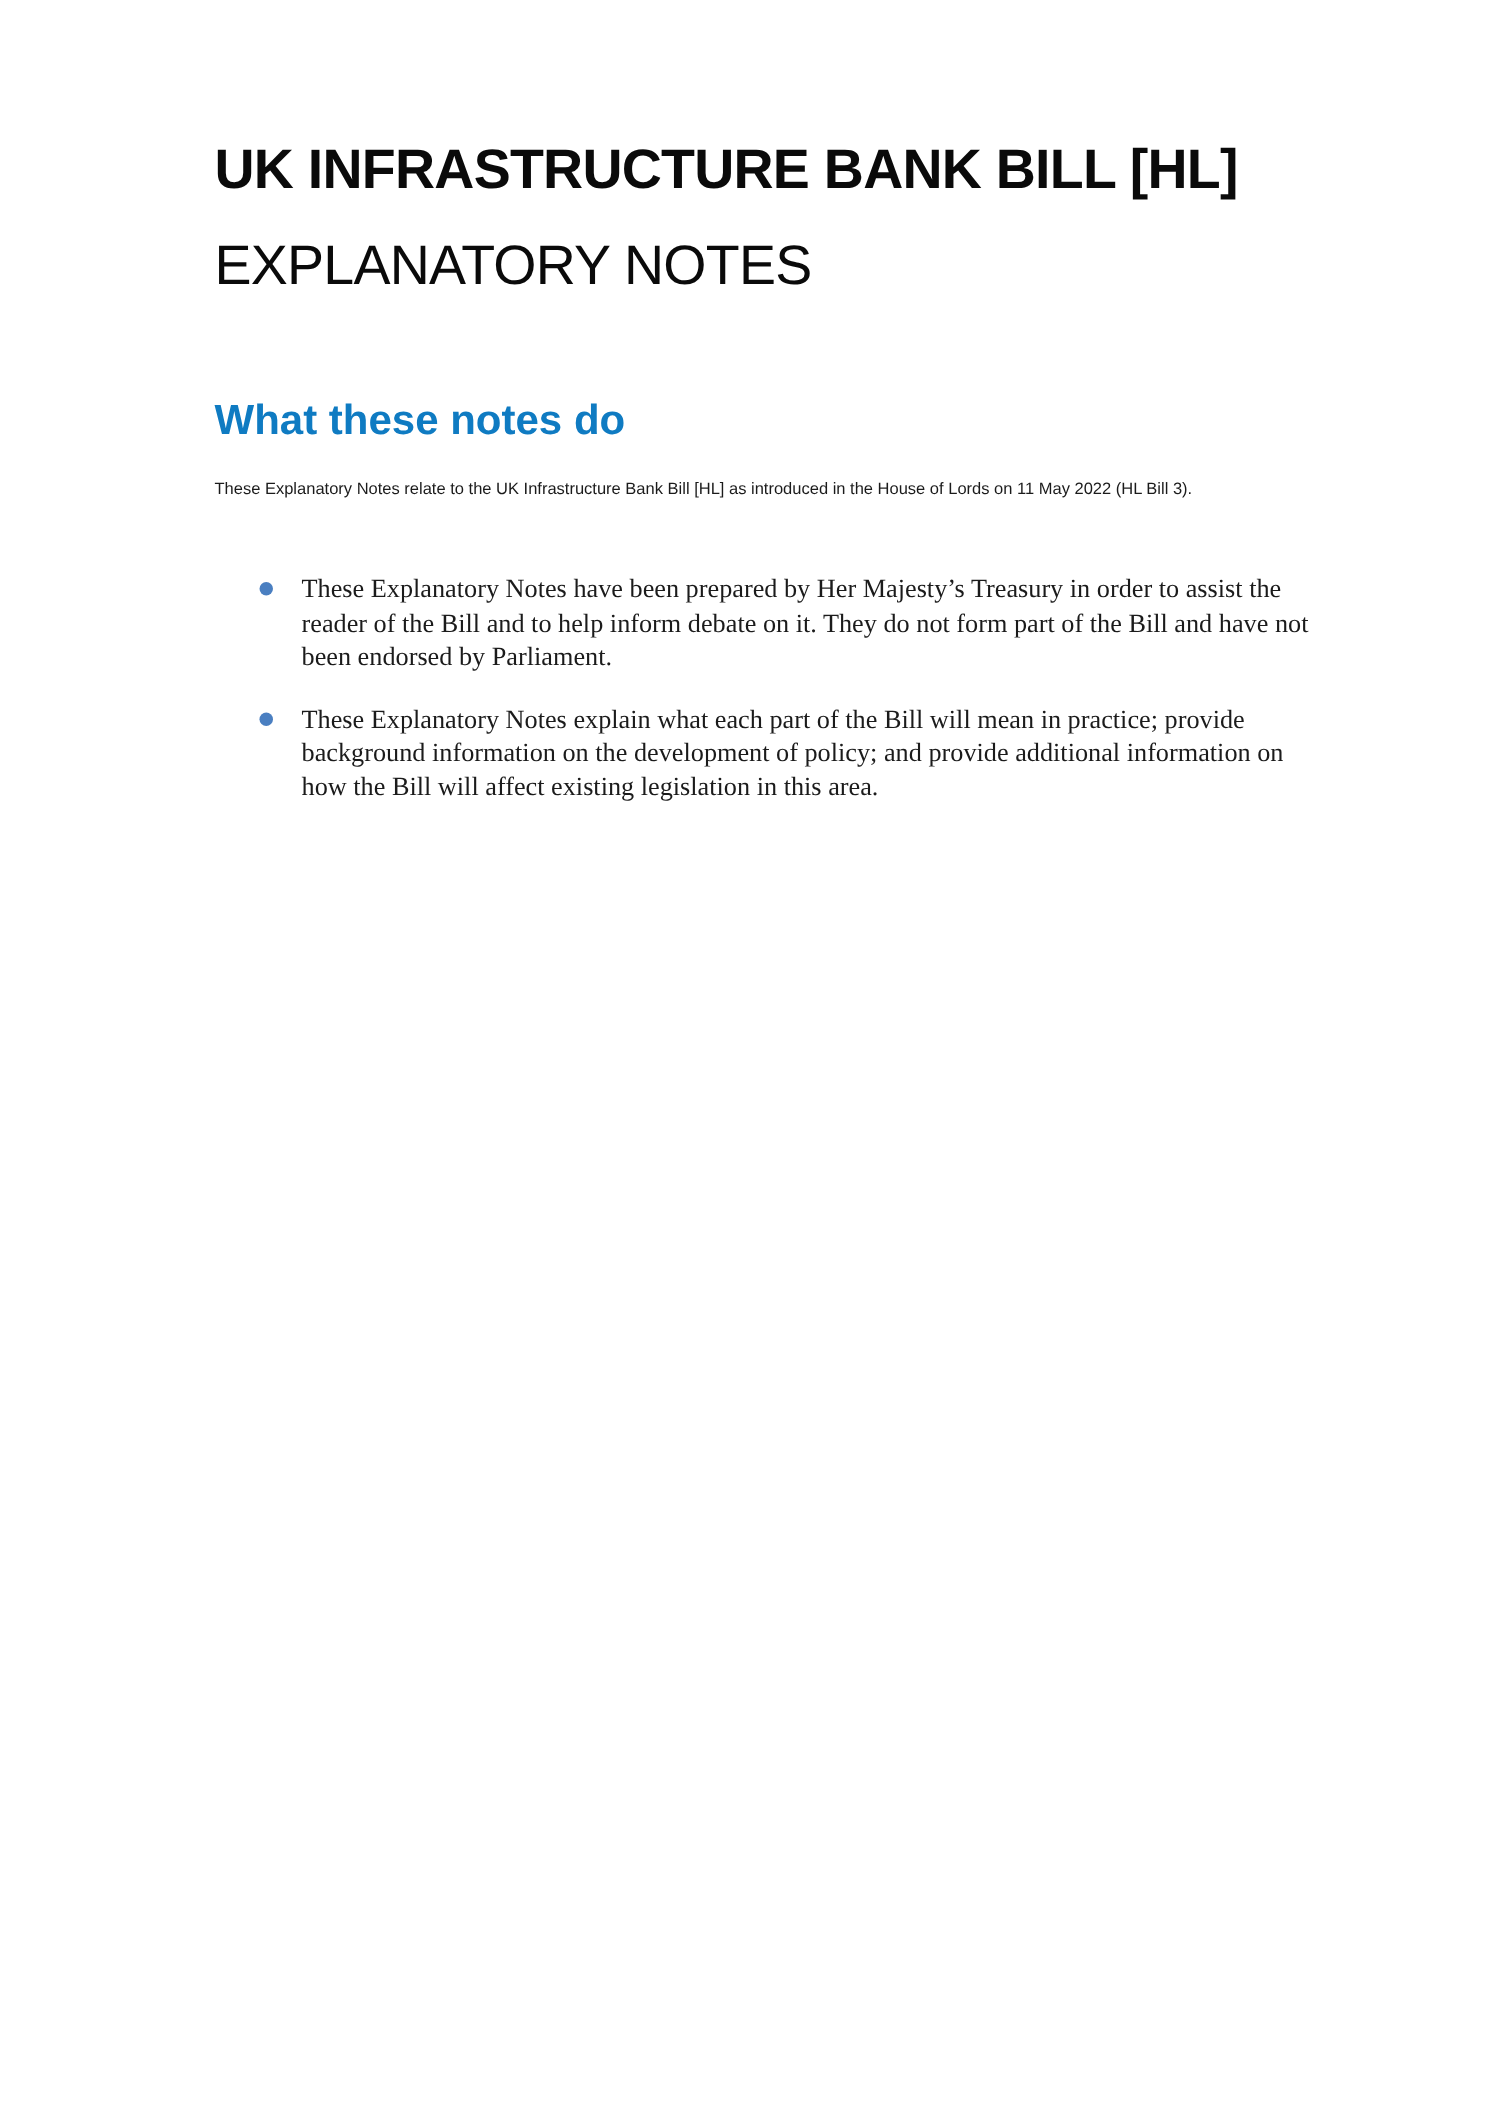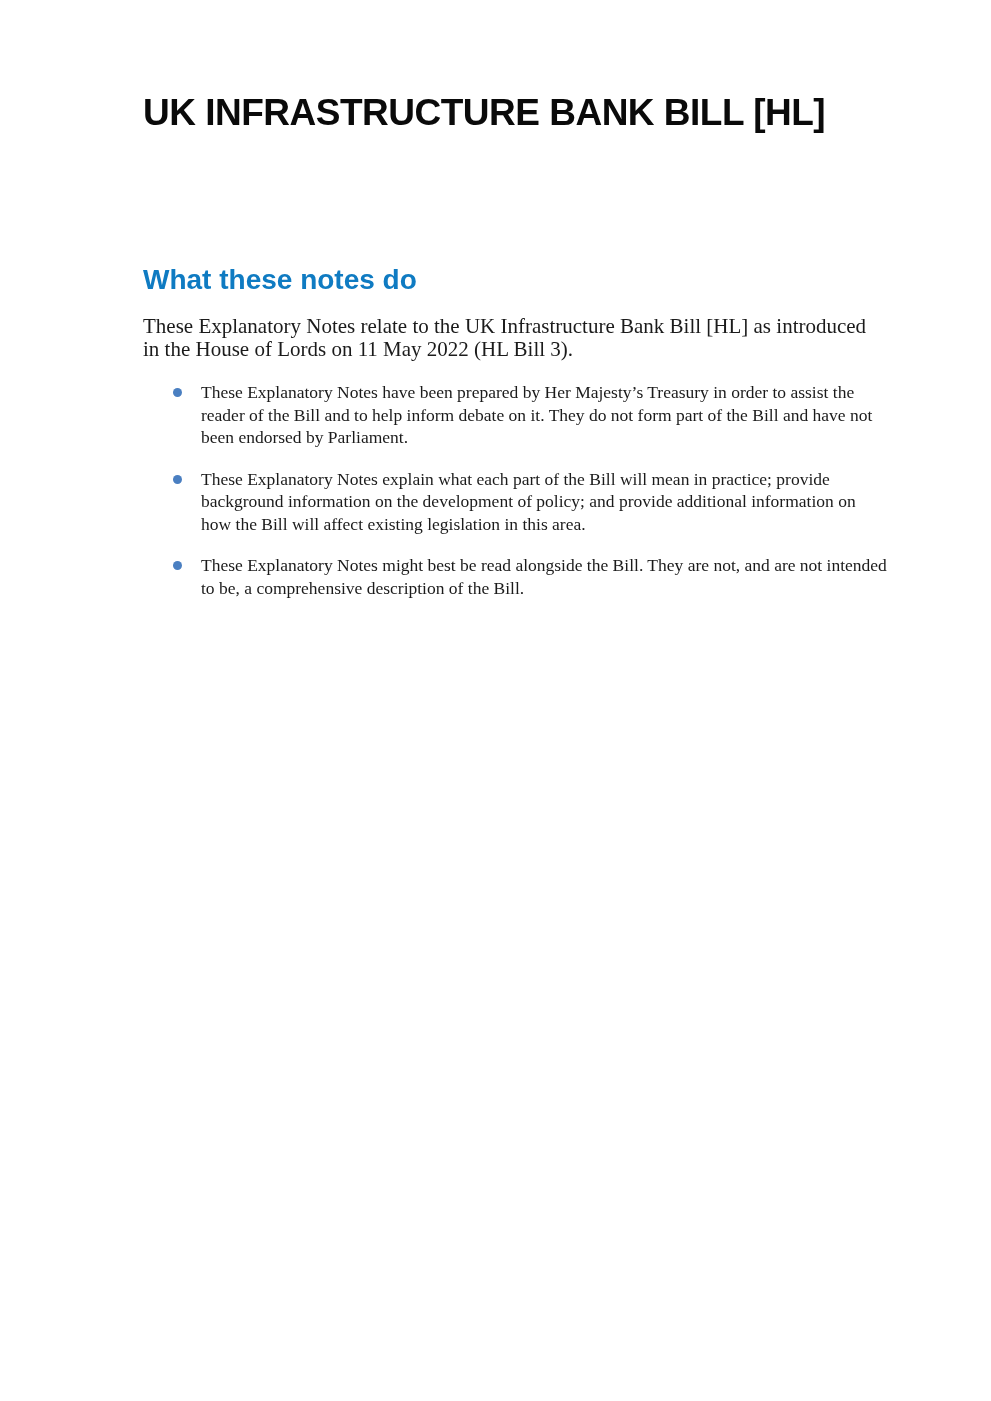--- a/index.html
+++ b/index.html
@@ -57,22 +57,22 @@
     line-height:1.2;
     color:var(--accent);
     white-space:nowrap;
   }
   .intro{
     position:absolute;
     left:143px;
     top:315px;
     width:733px;
     margin:0;
-    font-family:Liberation Serif, serif;
-    font-size:21px;
+    font-family:Liberation Sans, sans-serif;
+    font-size:11px;
     line-height:23px;
     color:#1b1b1b;
   }
   .bullet-list{
     position:absolute;
     left:173px;
     top:381px;
     width:714px;
     margin:0;
     padding:0;
@@ -111,38 +111,35 @@
     color:#111111;
   }
 </style>
 </head>
 <body>
 
 <div class="page">
 
   <h1 class="doc-title">UK INFRASTRUCTURE BANK BILL [HL]</h1>
 
+  <h2 class="doc-subtitle">EXPLANATORY NOTES</h2>
 
   <h3 class="section-heading">What these notes do</h3>
 
   <p class="intro">These Explanatory Notes relate to the UK Infrastructure Bank Bill [HL] as introduced in the House of Lords on 11 May 2022 (HL Bill 3).</p>
 
   <ul class="bullet-list">
     <li>
       <span class="bullet-dot"></span>
       <span class="bullet-text">These Explanatory Notes have been prepared by Her Majesty’s Treasury in order to assist the reader of the Bill and to help inform debate on it. They do not form part of the Bill and have not been endorsed by Parliament.</span>
     </li>
     <li>
       <span class="bullet-dot"></span>
       <span class="bullet-text">These Explanatory Notes explain what each part of the Bill will mean in practice; provide background information on the development of policy; and provide additional information on how the Bill will affect existing legislation in this area.</span>
     </li>
-    <li>
-      <span class="bullet-dot"></span>
-      <span class="bullet-text">These Explanatory Notes might best be read alongside the Bill. They are not, and are not intended to be, a comprehensive description of the Bill.</span>
-    </li>
   </ul>
 
   <div class="footer">
     <span>HL Bill 3–EN</span>
     <span>24/3</span>
   </div>
 
 </div>
 
 </body></html>

